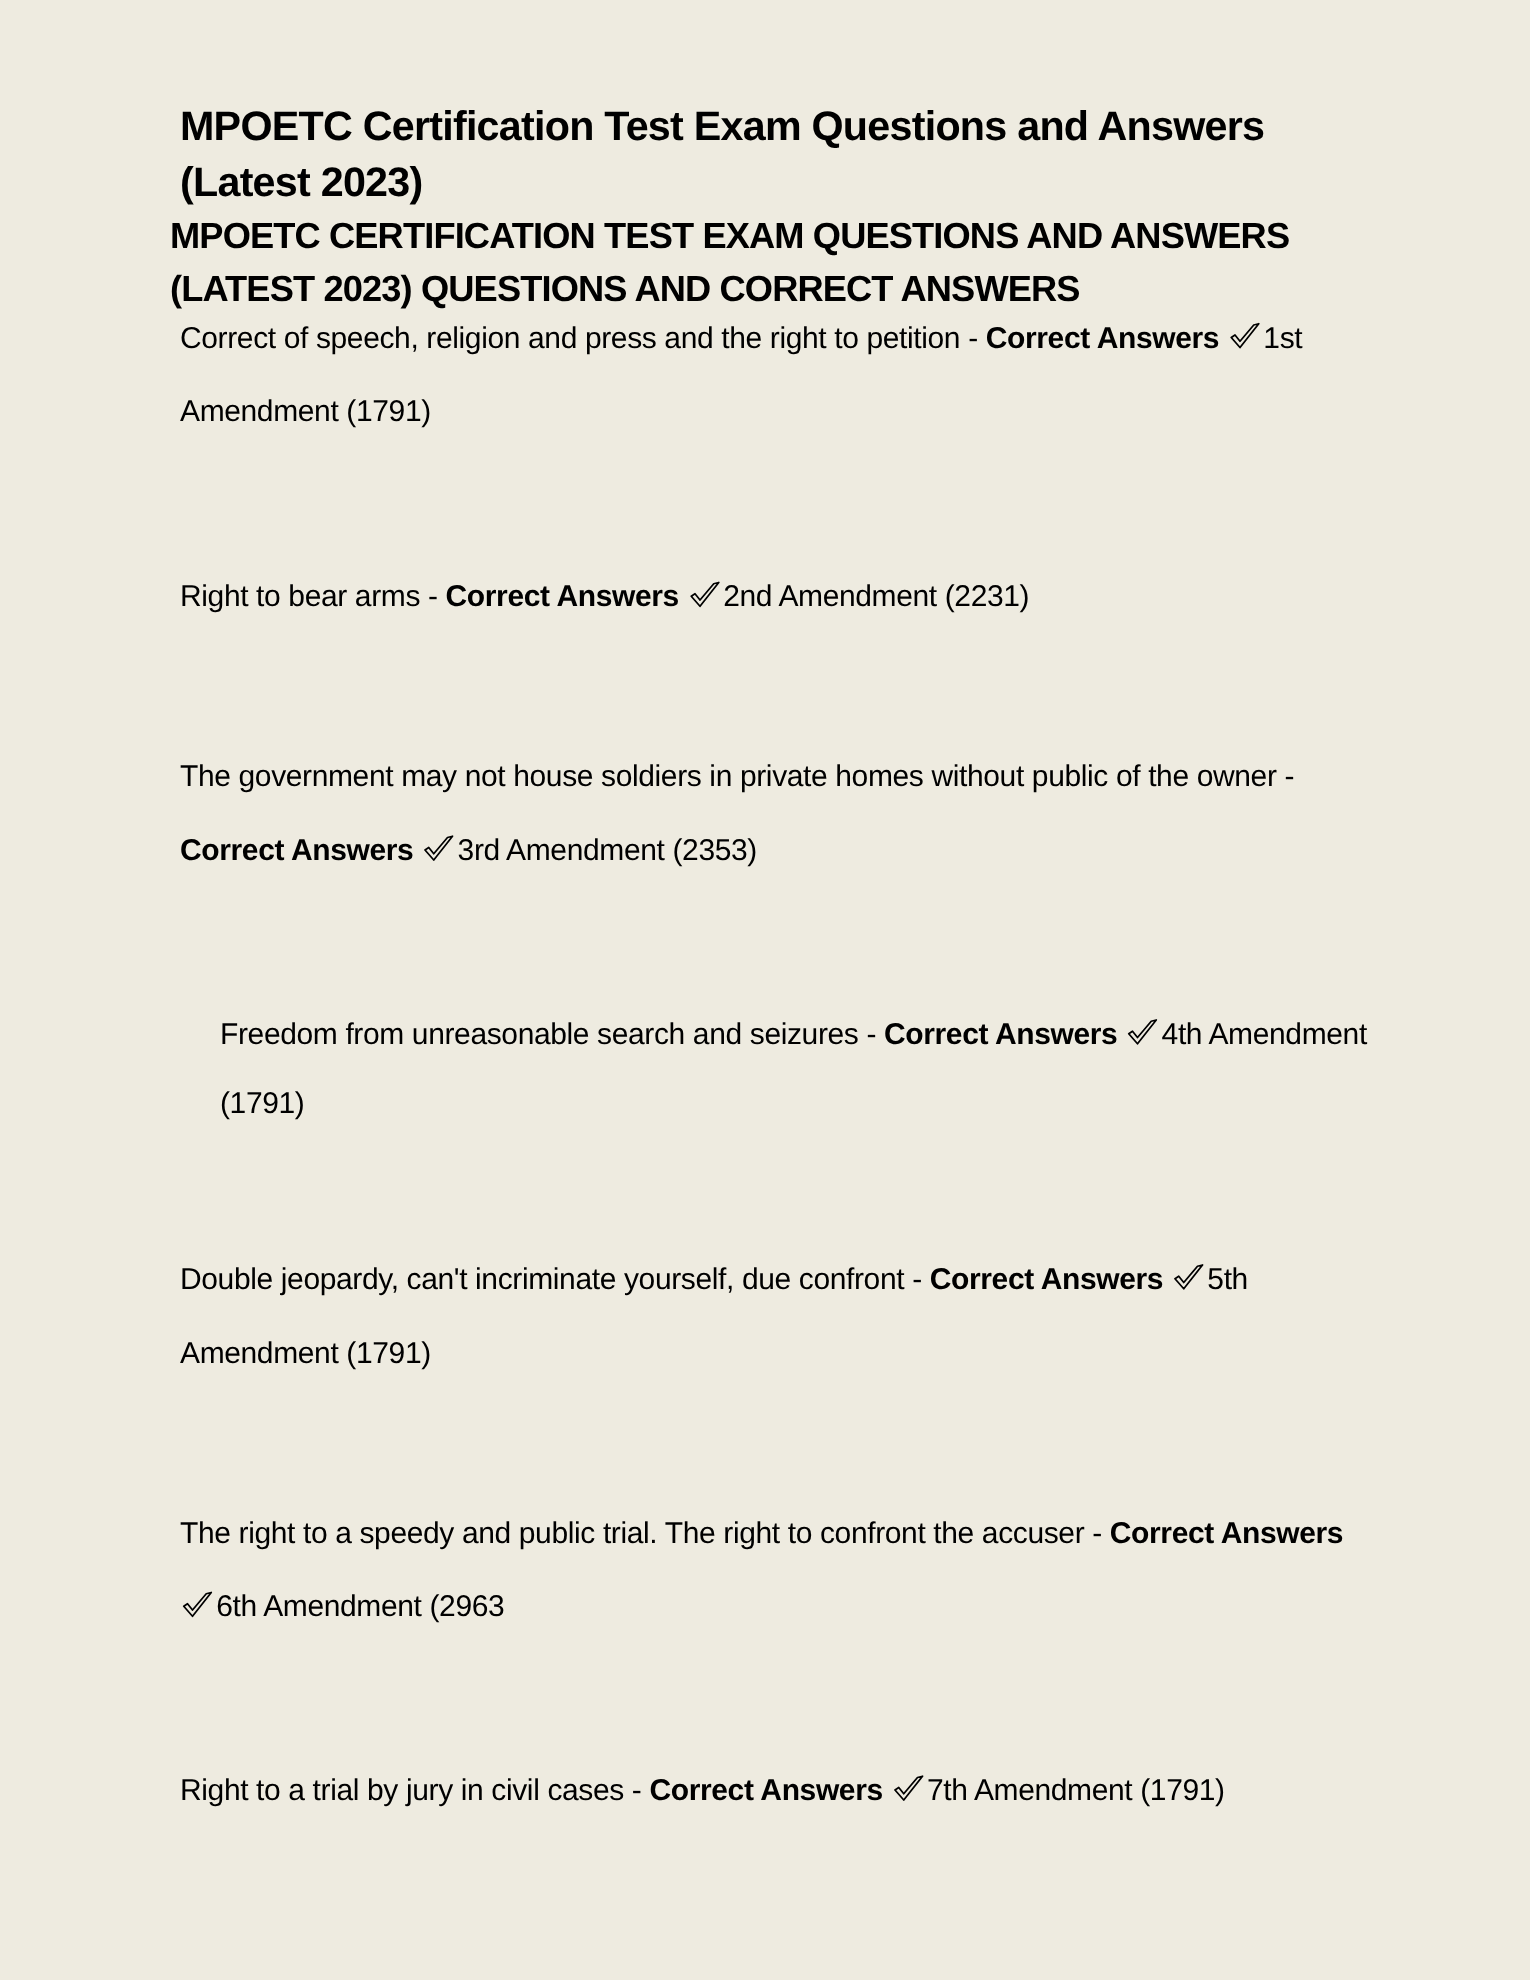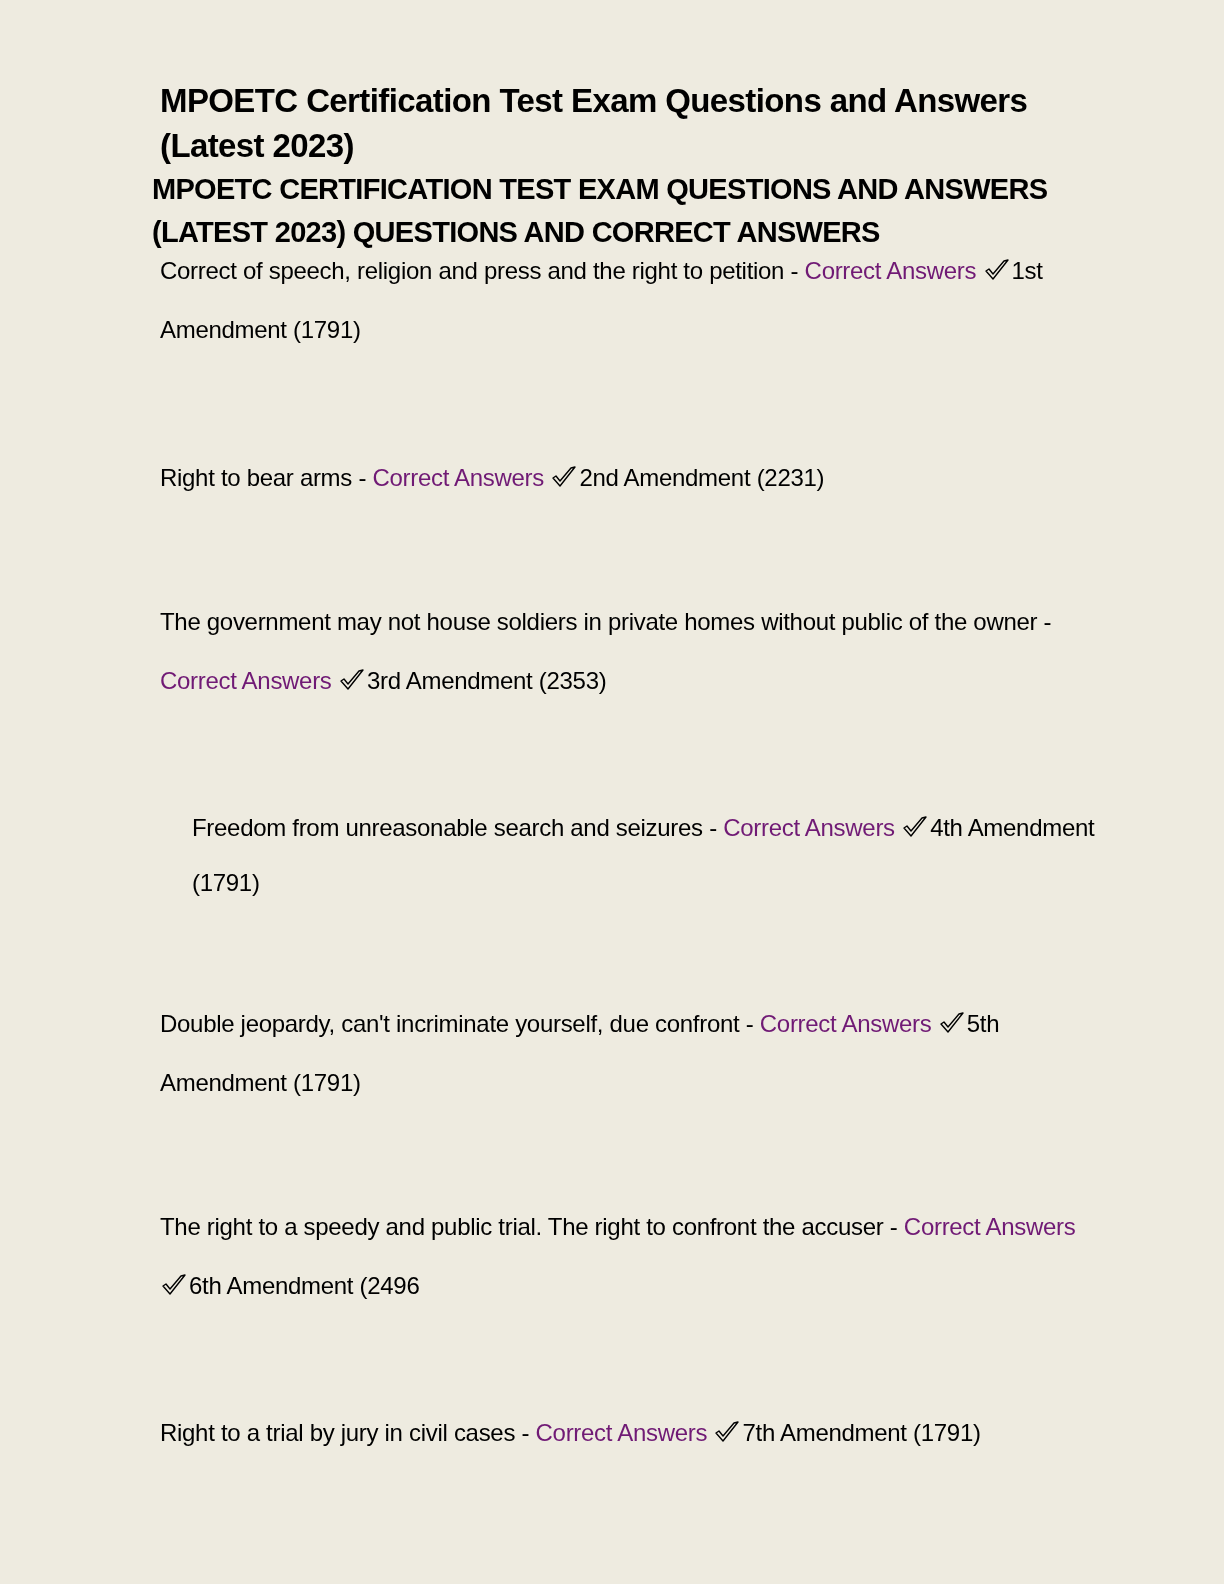--- a/index.html
+++ b/index.html
@@ -7,21 +7,21 @@
       width: 1224px;
       height: 1584px;
       background: #eeebe0;
       position: relative;
       overflow: hidden;
       font-family: "Liberation Sans", "DejaVu Sans", sans-serif;
       color: #000;
     }
     .page {
       position: absolute;
-      left: 16px; top: 0;
+      left: 0; top: 0;
       width: 1148px; height: 1584px;
     }
     .title {
       position: absolute;
       left: 144px;
       top: 78px;
       width: 960px;
       font-size: 33px;
       font-weight: bold;
       line-height: 45px;
@@ -43,22 +43,22 @@
       position: absolute;
       left: 144px;
       width: 940px;
       font-size: 24px;
       line-height: 59px;
       letter-spacing: -0.3px;
       margin: 0;
     }
     .qa.tight { line-height: 55px; }
     .ans-label {
-      color: #701a75;
-      font-weight: normal;
+      color: #000000;
+      font-weight: bold;
     }
     .check {
       display: inline-block;
       width: 28px;
       height: 24px;
       vertical-align: -3px;
       margin-right: 1px;
     }
     .check svg { width: 28px; height: 24px; display: block; }
   </style>
@@ -103,21 +103,21 @@
     <span>Double jeopardy, can't incriminate yourself, due confront</span><span> - </span><span class="ans-label">Correct Answers</span>
     <span class="check"><svg viewBox="0 0 28 24">
           <path d="M3 13 L10 21 L25 2 L21 3 L10 16 L6 11 Z" fill="none" stroke="#000" stroke-width="1.4" stroke-linejoin="round"></path>
         </svg></span><span>5th Amendment (1791)</span>
   </p>
 
   <p class="qa" style="top:1197px;">
     <span>The right to a speedy and public trial. The right to confront the accuser</span><span> - </span><span class="ans-label">Correct Answers</span>
     <span class="check"><svg viewBox="0 0 28 24">
           <path d="M3 13 L10 21 L25 2 L21 3 L10 16 L6 11 Z" fill="none" stroke="#000" stroke-width="1.4" stroke-linejoin="round"></path>
-        </svg></span><span>6th Amendment (2496</span>
+        </svg></span><span>6th Amendment (2963</span>
   </p>
 
   <p class="qa tight" style="top:1405px;">
     <span>Right to a trial by jury in civil cases</span><span> - </span><span class="ans-label">Correct Answers</span>
     <span class="check"><svg viewBox="0 0 28 24">
           <path d="M3 13 L10 21 L25 2 L21 3 L10 16 L6 11 Z" fill="none" stroke="#000" stroke-width="1.4" stroke-linejoin="round"></path>
         </svg></span><span>7th Amendment (1791)</span>
   </p>
 
 </div>

